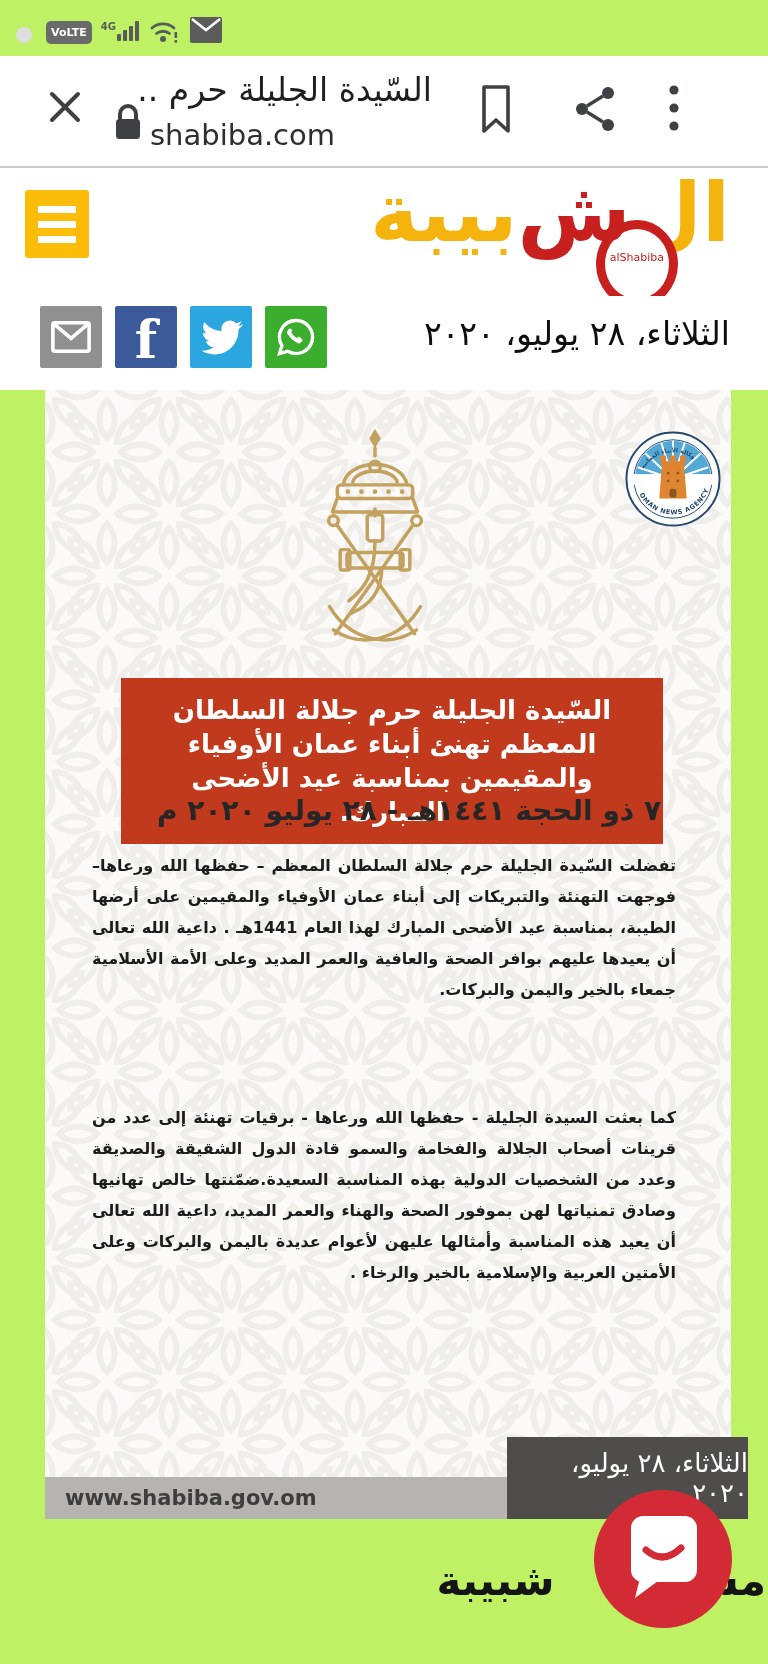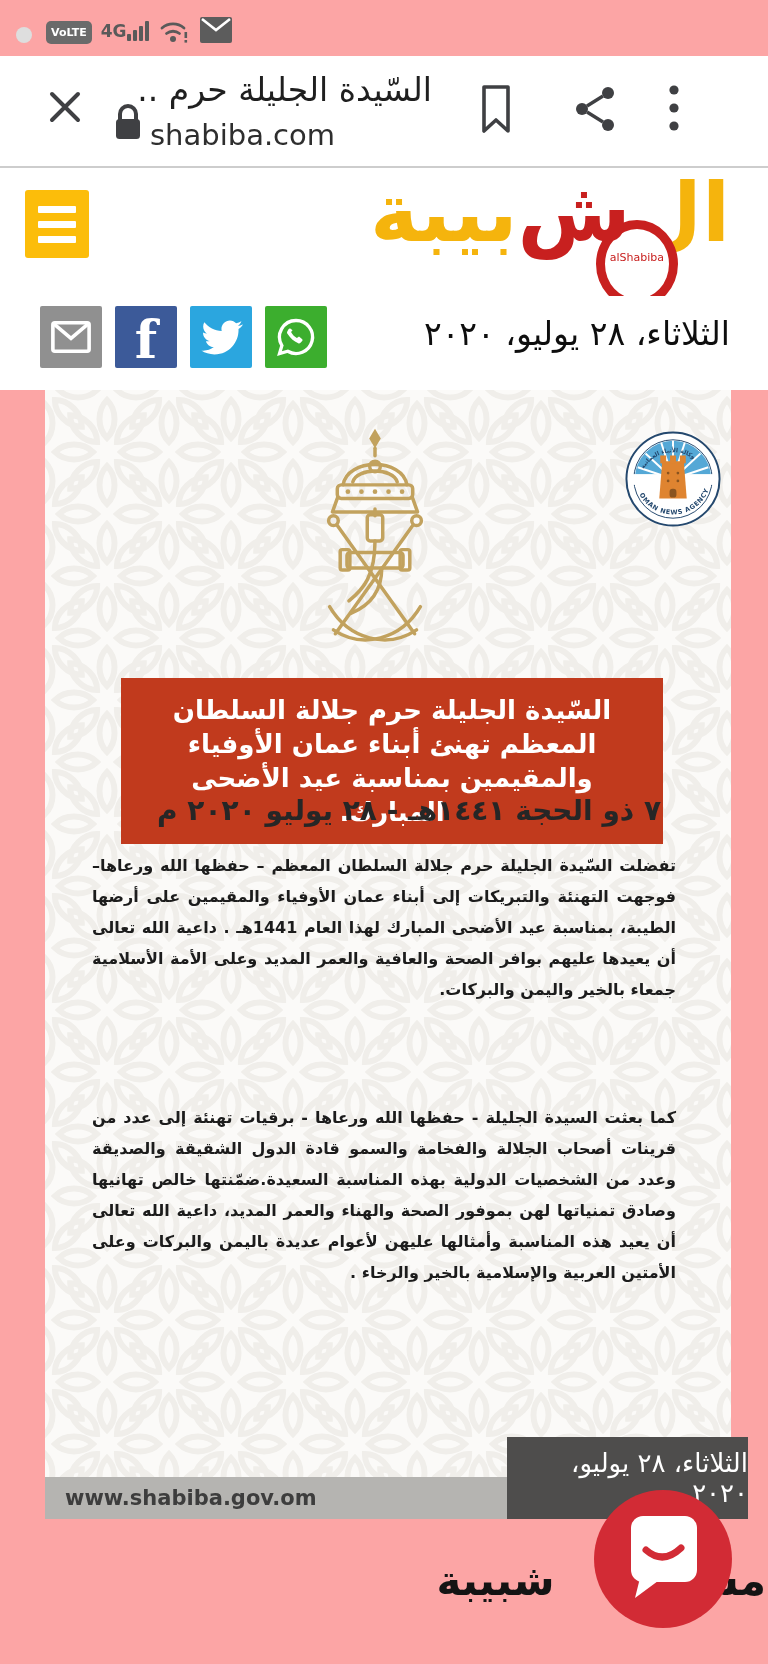--- a/index.html
+++ b/index.html
@@ -1,27 +1,27 @@
 <!DOCTYPE html>
 <html><head>
 <meta charset="utf-8">
 <style>
   html,body{margin:0;padding:0;background:#ffffff;}
-  .page{position:relative;width:768px;height:1664px;background:#fca5a5;overflow:hidden;
+  .page{position:relative;width:768px;height:1664px;background:#bef264;overflow:hidden;
         font-family:"DejaVu Sans",sans-serif;color:#222;}
 
   
   .status-bar{position:absolute;top:0;left:0;right:0;height:56px;box-sizing:border-box;
               display:flex;align-items:center;justify-content:space-between;
               padding:8px 20px 0 46px;color:#5a5a5a;}
   .sb-left,.sb-right{display:flex;align-items:center;gap:9px;}
   .punch{position:absolute;left:16px;top:27px;width:16px;height:16px;border-radius:50%;background:#dedede;}
   .volte{background:#6a6a6a;color:#fff;font-size:11px;font-weight:bold;padding:5px 5px;border-radius:5px;}
   .netgrp{display:flex;align-items:flex-end;gap:1px;}
-  .fourg{font-size:17px;font-weight:bold;align-self:flex-start;}
+  .fourg{font-size:10px;font-weight:bold;align-self:flex-start;}
   .bars{display:flex;align-items:flex-end;gap:2px;margin-bottom:2px;}
   .bars i{display:block;width:4px;background:#5a5a5a;border-radius:1px;}
   .b1{height:7px}.b2{height:11px}.b3{height:15px}.b4{height:20px}
   .pct{font-size:27px;}
   .batt{position:relative;width:50px;height:26px;border:3px solid #8f8f8f;border-radius:7px;background:#fff;}
   .batt .fill{position:absolute;left:2px;top:2px;bottom:2px;width:13px;background:#f09a2e;border-radius:3px;}
   .batt .nub{position:absolute;right:-7px;top:6px;width:4px;height:10px;background:#8f8f8f;border-radius:0 2px 2px 0;}
   .batt svg{position:absolute;left:22px;top:5px;}
   .time{font-size:32px;}
 

